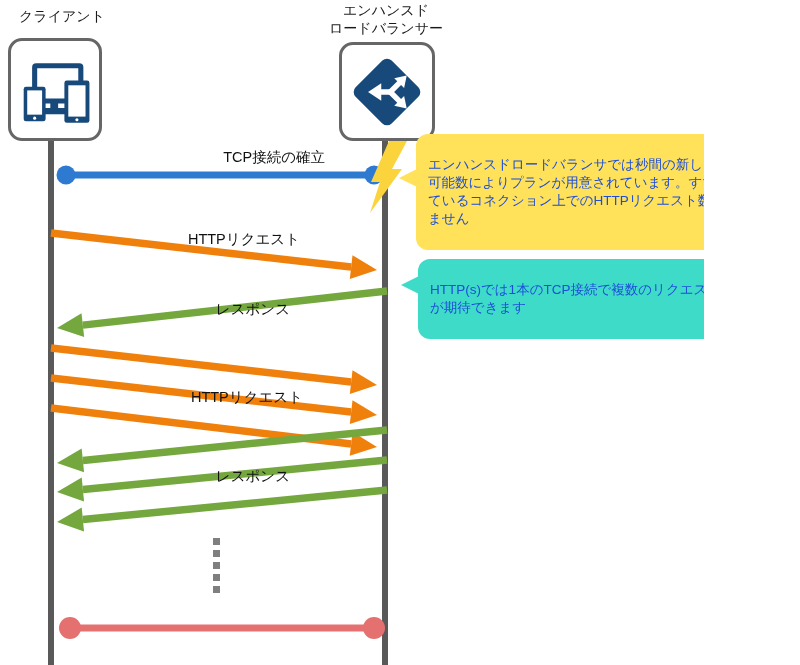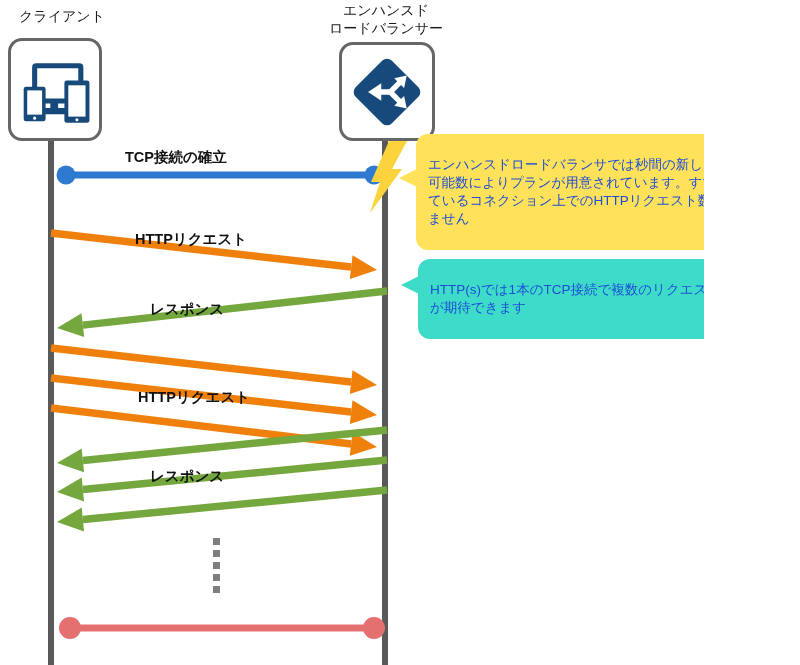--- a/index.html
+++ b/index.html
@@ -9,22 +9,22 @@
   }
   .abs{position:absolute;}
   .actor-label{font-size:14px;color:#1a1a1a;line-height:1.25;}
   .actor-box{
     position:absolute;background:#fff;border:3.5px solid #666;border-radius:14px;
     display:flex;align-items:center;justify-content:center;z-index:3;
   }
   .lifeline{position:absolute;width:6px;background:var(--line_gray);z-index:1;}
   .wire-layer{position:absolute;left:0;top:0;z-index:4;pointer-events:none;}
   .msg-label{
-    position:absolute;font-weight:700;font-size:14.5px;color:#111;
-    text-align:left;z-index:5;white-space:nowrap;
+    position:absolute;font-weight:400;font-size:14.5px;color:#111;
+    text-align:right;z-index:5;white-space:nowrap;
   }
   .callout{
     position:absolute;border-radius:12px;padding:22px 12px;font-size:13.5px;
     line-height:1.33;z-index:6;color:#1d4ed8;
   }
   .callout .tail{
     position:absolute;left:-17px;width:0;height:0;
     border-top:9px solid transparent;border-bottom:9px solid transparent;
     border-right:18px solid transparent;
   }

